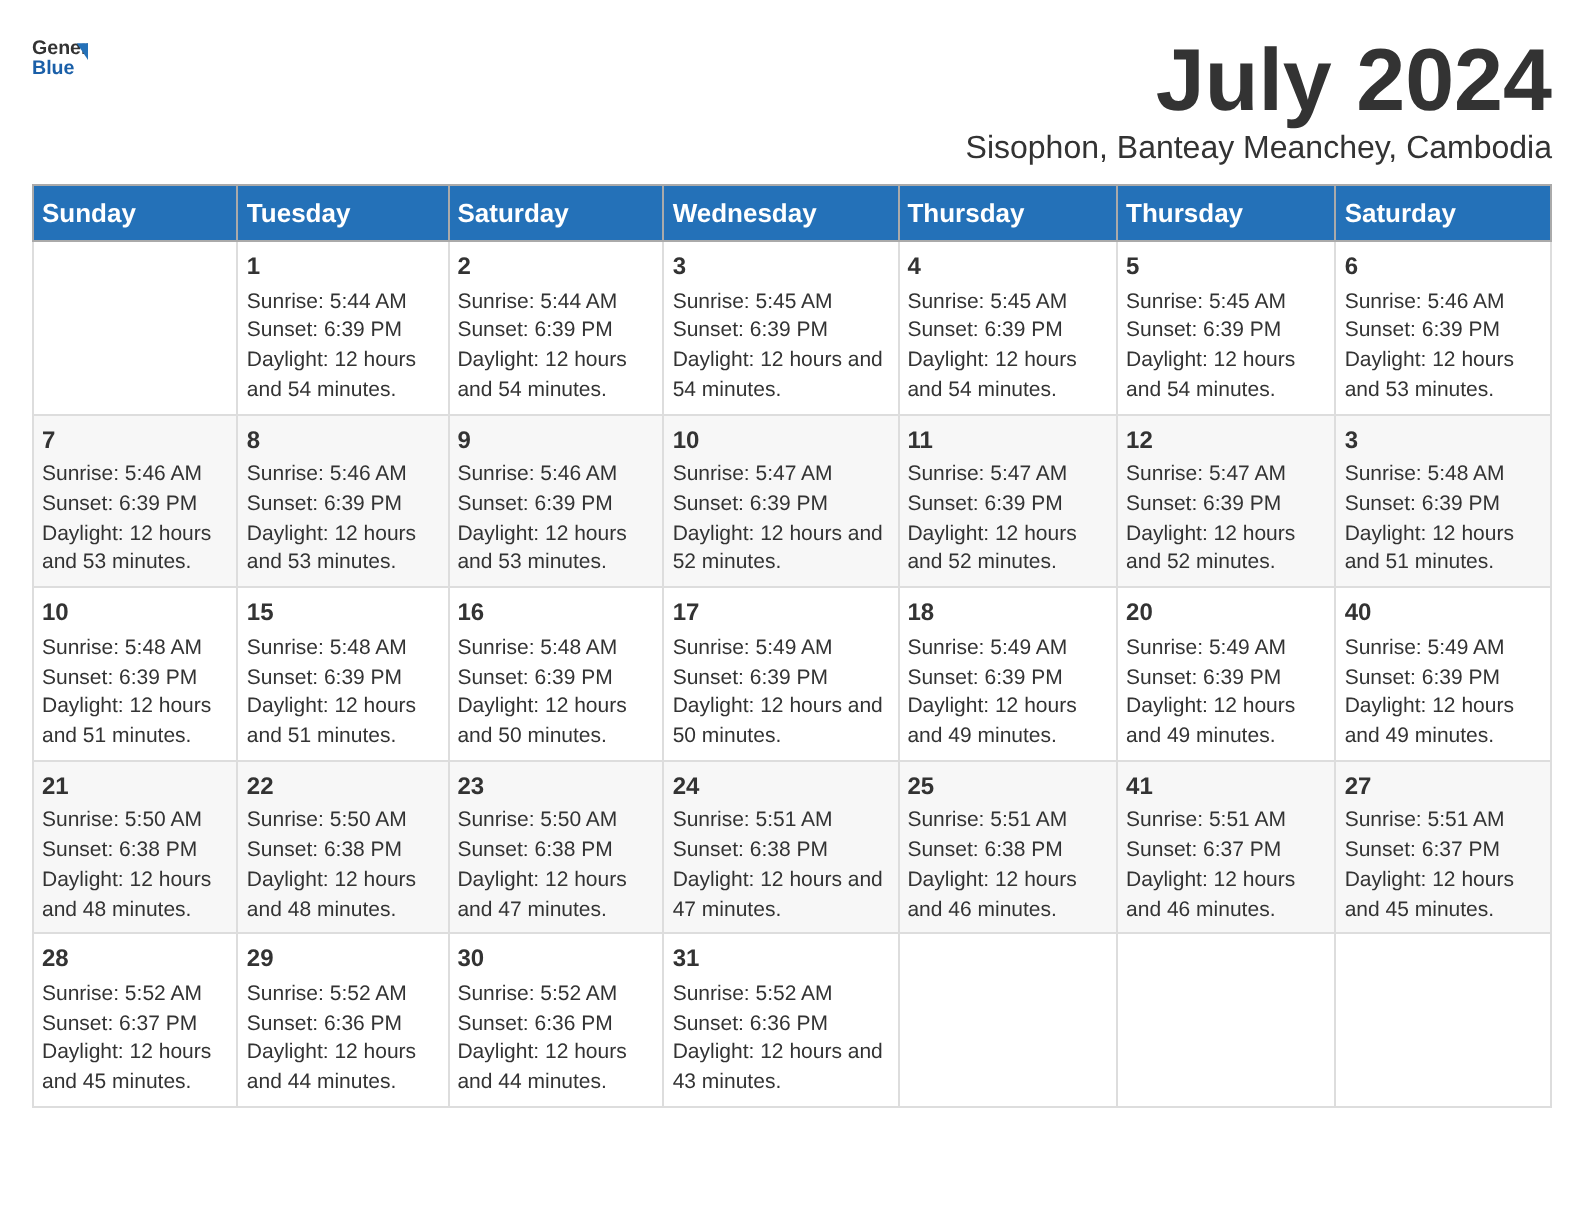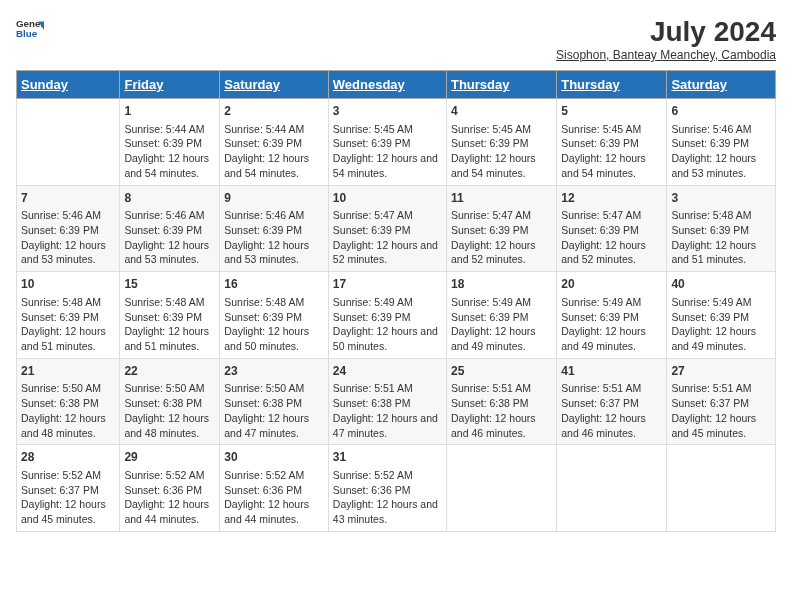--- a/index.html
+++ b/index.html
@@ -22,39 +22,37 @@
       gap: 4px;
     }
     .logo-icon {
       width: 28px;
       height: 28px;
     }
     .title-section {
       text-align: right;
     }
     .main-title {
-      font-size: 28px;
+      font-size: 44px;
       font-weight: bold;
       color: #333;
     }
     .subtitle {
-      font-size: 12px;
+      font-size: 16px;
       color: #333;
       font-weight: normal;
-      text-decoration: underline;
     }
     table {
       width: 100%;
       border-collapse: collapse;
       font-size: 11px;
     }
     thead tr {
       background-color: #2471b8;
       color: #fff;
-      text-decoration: underline;
     }
     thead th {
       padding: 6px 4px;
       text-align: left;
       font-size: 13px;
       font-weight: bold;
       border: 1px solid #aaa;
     }
     tbody tr {
       border-bottom: 1px solid #ccc;
@@ -99,21 +97,21 @@
   <div class="title-section">
     <div class="main-title">July 2024</div>
     <div class="subtitle">Sisophon, Banteay Meanchey, Cambodia</div>
   </div>
 </div>
 
 <table>
   <thead>
     <tr>
       <th>Sunday</th>
-      <th>Friday</th>
+      <th>Tuesday</th>
       <th>Saturday</th>
       <th>Wednesday</th>
       <th>Thursday</th>
       <th>Thursday</th>
       <th>Saturday</th>
     </tr>
   </thead>
   <tbody id="calendar-body">
   <tr>
         <td class="empty-cell"></td>

